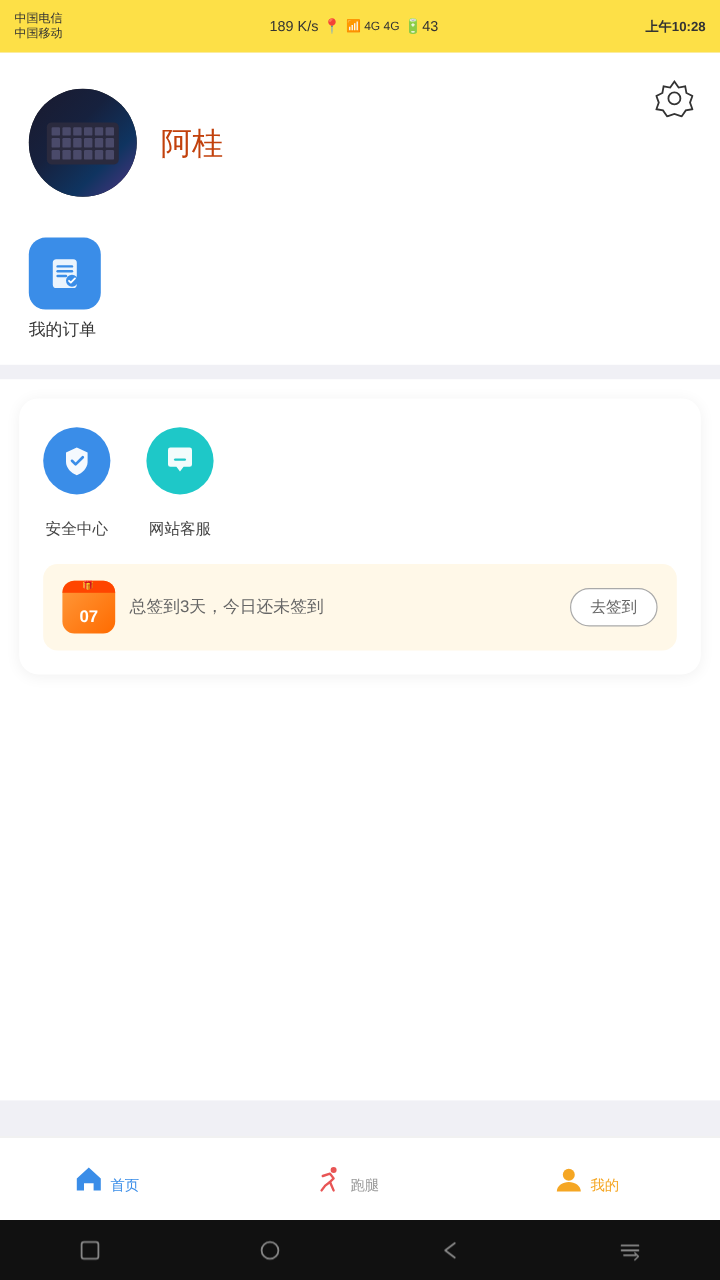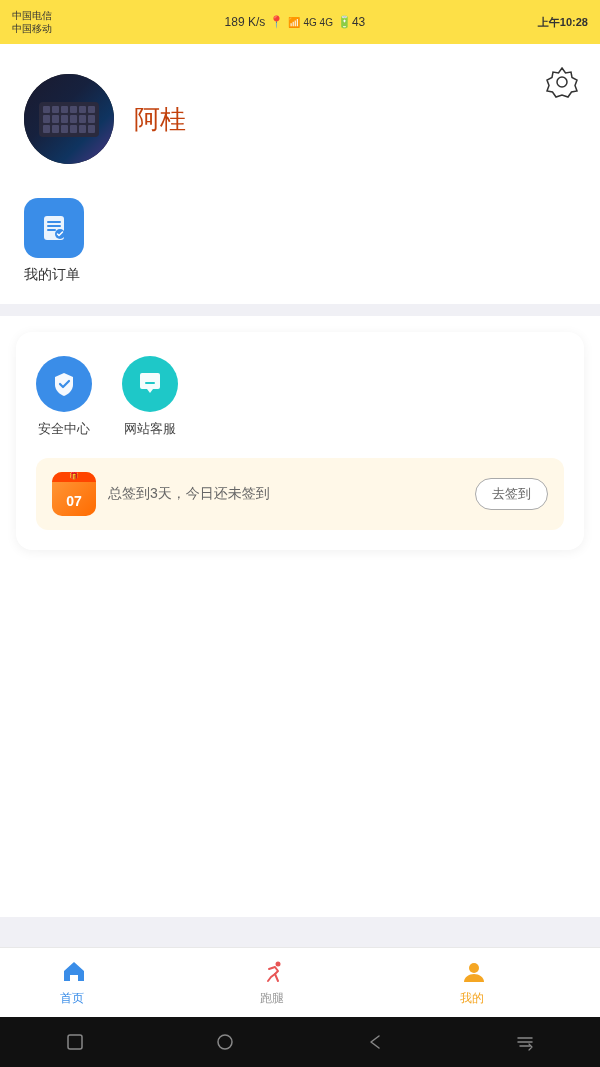--- a/index.html
+++ b/index.html
@@ -147,21 +147,21 @@
     }
     .service-row {
       display: flex;
       gap: 30px;
       margin-bottom: 20px;
     }
     .service-item {
       display: flex;
       flex-direction: column;
       align-items: center;
-      gap: 8px;
+      gap: 20px;
     }
     .service-icon-wrap {
       width: 56px;
       height: 56px;
       border-radius: 50%;
       display: flex;
       align-items: center;
       justify-content: center;
     }
     .service-icon-blue {
@@ -240,22 +240,22 @@
       width: 600px;
       height: 70px;
       background: #fff;
       border-top: 1px solid #e8e8e8;
       display: flex;
       align-items: center;
       justify-content: space-around;
     }
     .tab-item {
       display: flex;
-      flex-direction: column;
-      align-items: flex-start;
+      flex-direction: row;
+      align-items: flex-end;
       gap: 4px;
       cursor: pointer;
       min-width: 80px;
     }
     .tab-icon {
       width: 28px;
       height: 28px;
       display: flex;
       align-items: center;
       justify-content: center;

